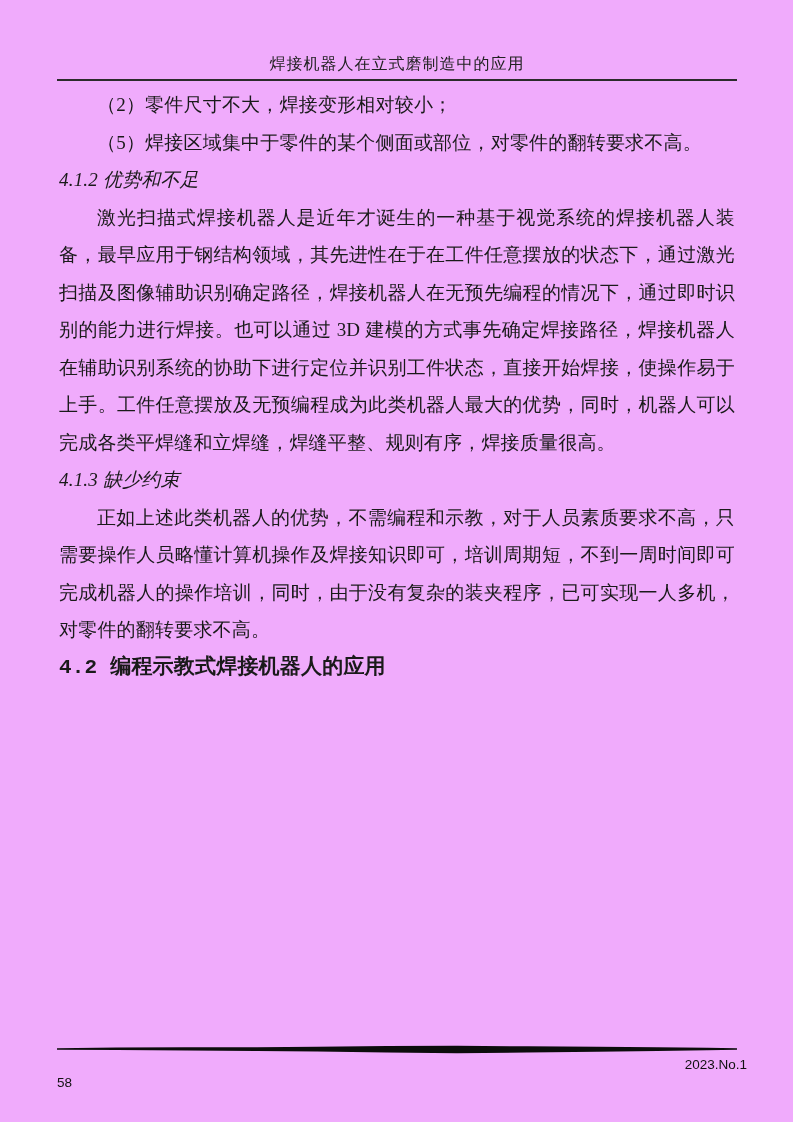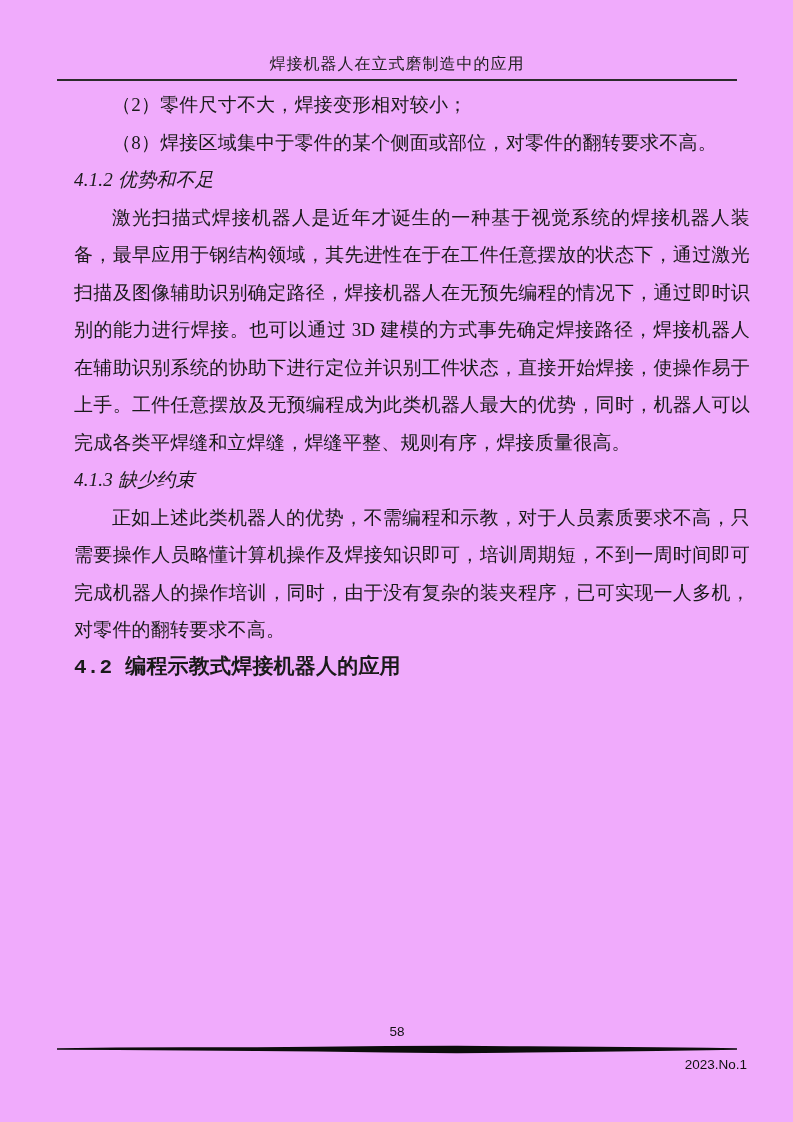--- a/index.html
+++ b/index.html
@@ -28,21 +28,21 @@
     position: absolute;
     top: 79px;
     left: 57px;
     width: 680px;
     height: 2px;
     background: #2b2b2b;
   }
   .content {
     position: absolute;
     top: 86px;
-    left: 74px;
+    left: 59px;
     width: 676px;
     font-size: 19px;
     line-height: 37.5px;
     text-align: justify;
     text-justify: inter-ideograph;
     letter-spacing: 0.2px;
   }
   .para {
     margin: 0;
     text-indent: 2em;
@@ -64,24 +64,24 @@
   }
   .footer-rule {
     position: absolute;
     top: 1044px;
     left: 57px;
     width: 680px;
     height: 12px;
   }
   .footer-page {
     position: absolute;
-    top: 1024px;
+    top: 1075px;
     left: 57px;
     width: 680px;
-    text-align: center;
+    text-align: left;
     font-size: 13.5px;
     font-family: "Liberation Sans", sans-serif;
     color: #111;
   }
   .footer-issue {
     position: absolute;
     top: 1057px;
     right: 46px;
     font-size: 13.5px;
     font-family: "Liberation Sans", sans-serif;
@@ -92,21 +92,21 @@
 <body>
 
 <div class="page">
 
   <div class="running-title">焊接机器人在立式磨制造中的应用</div>
 
   <div class="header-rule"></div>
 
   <div class="content">
     <p class="para">（2）零件尺寸不大，焊接变形相对较小；</p>
-    <p class="para">（8）焊接区域集中于零件的某个侧面或部位，对零件的翻转要求不高。</p>
+    <p class="para">（5）焊接区域集中于零件的某个侧面或部位，对零件的翻转要求不高。</p>
     <h3 class="heading">4.1.2 优势和不足</h3>
     <p class="para">激光扫描式焊接机器人是近年才诞生的一种基于视觉系统的焊接机器人装备，最早应用于钢结构领域，其先进性在于在工件任意摆放的状态下，通过激光扫描及图像辅助识别确定路径，焊接机器人在无预先编程的情况下，通过即时识别的能力进行焊接。也可以通过 3D 建模的方式事先确定焊接路径，焊接机器人在辅助识别系统的协助下进行定位并识别工件状态，直接开始焊接，使操作易于上手。工件任意摆放及无预编程成为此类机器人最大的优势，同时，机器人可以完成各类平焊缝和立焊缝，焊缝平整、规则有序，焊接质量很高。</p>
     <h3 class="heading">4.1.3 缺少约束</h3>
     <p class="para">正如上述此类机器人的优势，不需编程和示教，对于人员素质要求不高，只需要操作人员略懂计算机操作及焊接知识即可，培训周期短，不到一周时间即可完成机器人的操作培训，同时，由于没有复杂的装夹程序，已可实现一人多机，对零件的翻转要求不高。</p>
     <h2 class="heading-bold">4.2 编程示教式焊接机器人的应用</h2>
   </div>
 
   <svg class="footer-rule" viewBox="0 0 680 12" preserveAspectRatio="none">
     <path fill="#0c0c0c" d="M0,4.2 L60,3.6 L130,3.2 L200,3.3 L260,2.7 L330,2.0 L400,1.7 L470,2.3 L540,2.8 L600,3.2 L650,3.8 L680,4.3
          L680,5.7 L650,6.3 L600,7.0 L540,7.7 L470,8.5 L400,9.2 L330,8.6 L260,7.5 L200,6.9 L130,6.5 L60,6.1 L0,5.7 Z"></path>

